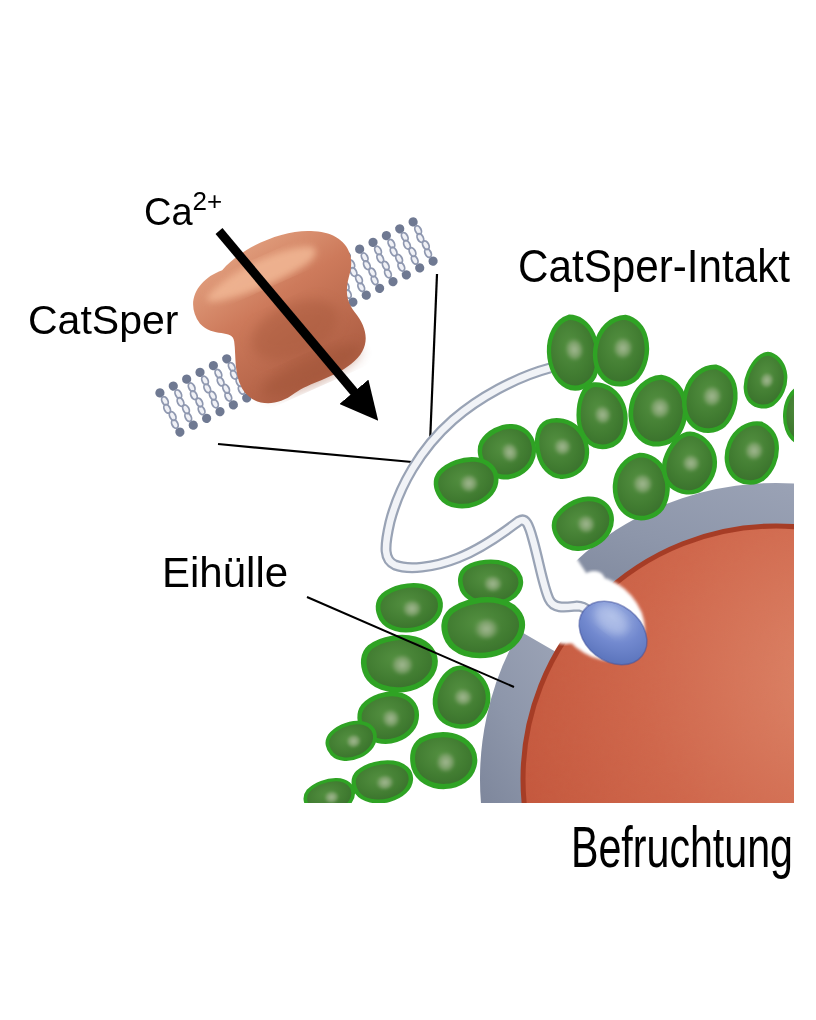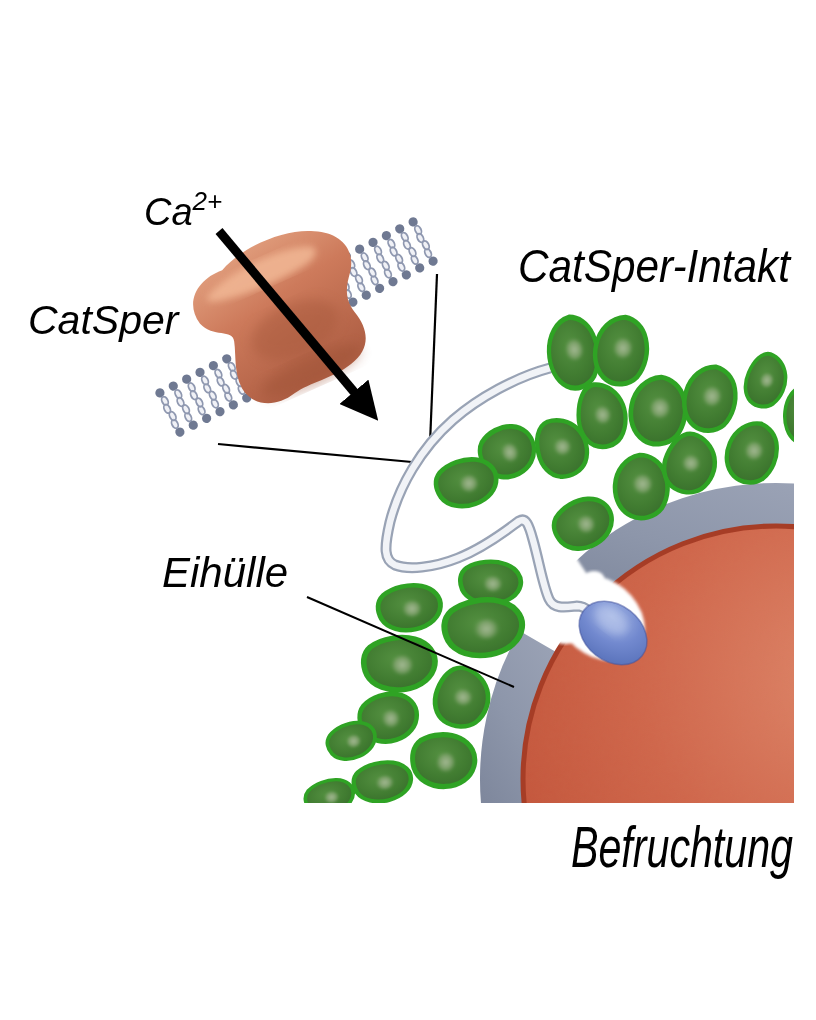--- a/index.html
+++ b/index.html
@@ -1,16 +1,16 @@
 <!DOCTYPE html>
 <html><head>
 <meta charset="utf-8">
 <style>
   html,body{margin:0;padding:0;background:#ffffff;}
-  .stage{width:816px;height:1020px;position:relative;background:#ffffff;overflow:hidden;font-style:italic;}
+  .stage{width:816px;height:1020px;position:relative;background:#ffffff;overflow:hidden;}
   svg{display:block;}
   text{font-family:"Liberation Sans","DejaVu Sans",sans-serif;fill:#000000;}
 </style>
 </head>
 <body>
 
 <div class="stage">
 <svg width="816" height="1020" viewBox="0 0 816 1020">
   <defs>
     <clipPath id="artClip">

